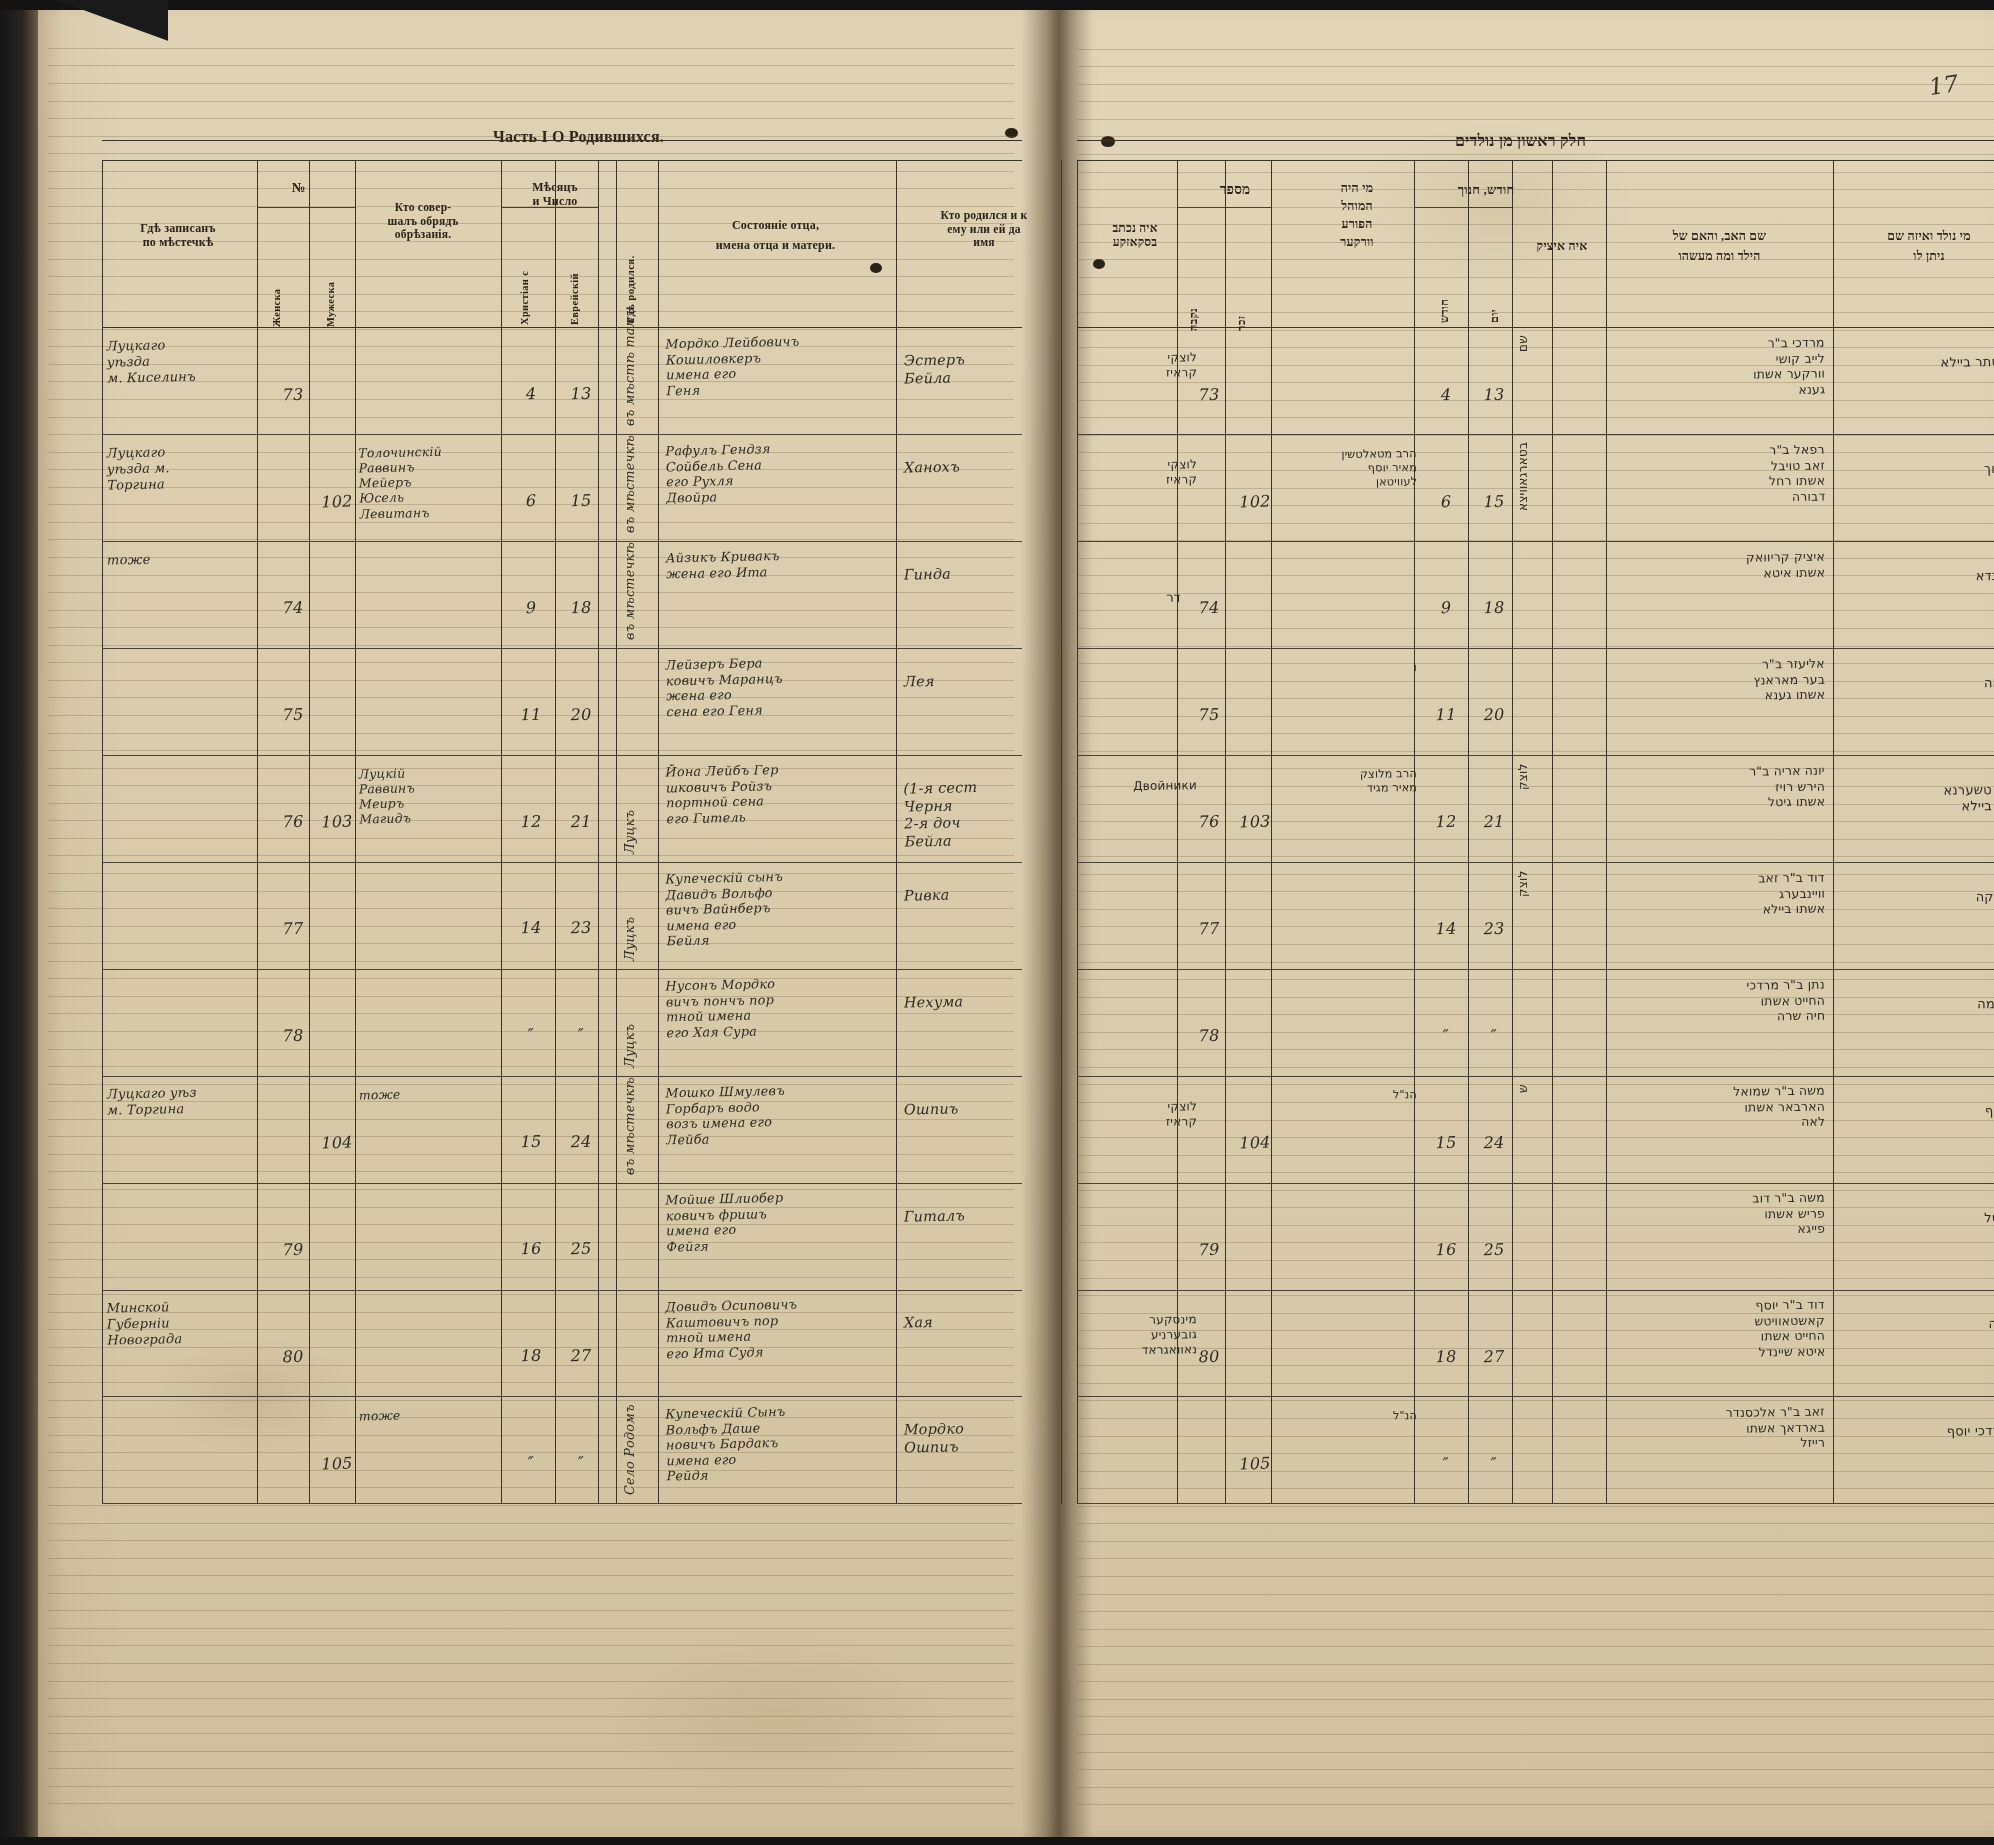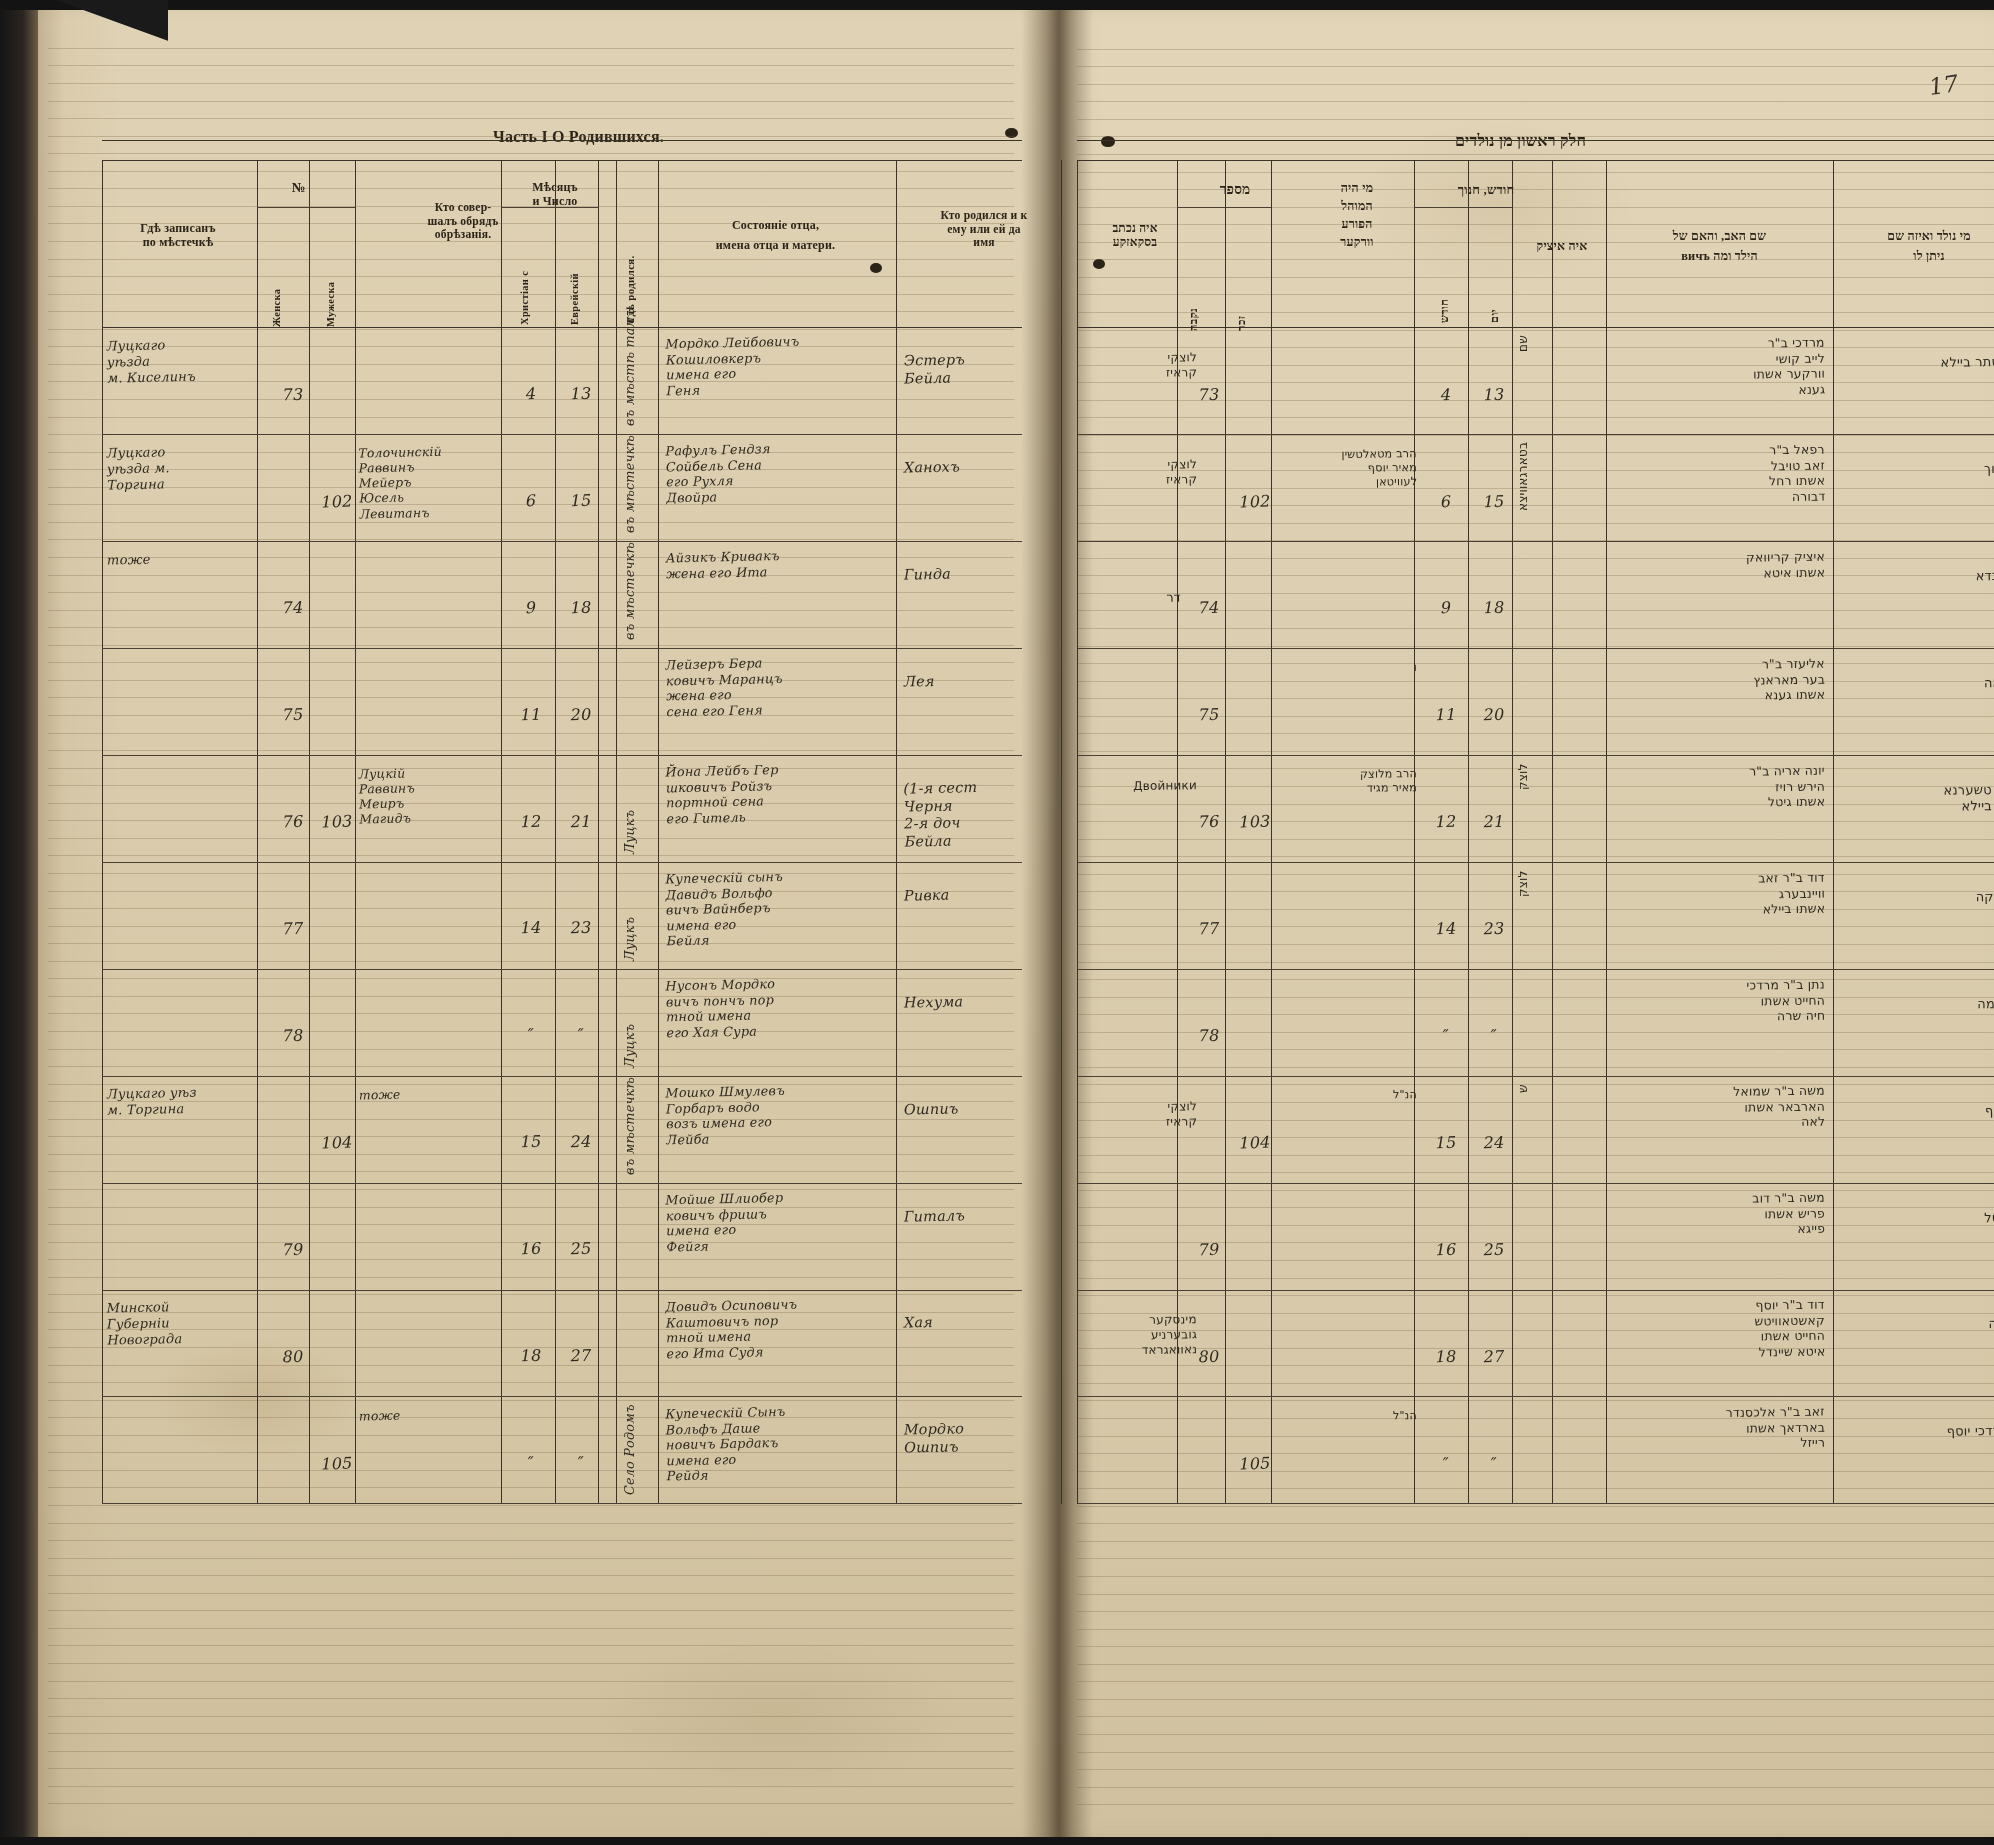--- a/index.html
+++ b/index.html
@@ -459,21 +459,21 @@
       <div class="tbl-line h-thin" style="left: 1077px; top: 1396px; width: 942px;"></div>
       <div class="tbl-line h-thin" style="left: 1077px; top: 1503px; width: 942px;"></div>
       <div class="tbl-line v" style="left: 1077px; top: 160px; height: 1344px;"></div>
     </div>
 
   <div class="hdr-text" style="left:108px;top:221px;width:140px;font-size:12px;white-space:pre-line;">Гдѣ записанъ
 по мѣстечкѣ</div>
   <div class="hdr-text" style="left:263px;top:180px;width:72px;font-size:13.6px;">№</div>
   <div class="hdr-vert" style="left:271px;top:227px;height:100px;font-size:10.4px;">Женска</div>
   <div class="hdr-vert" style="left:325px;top:219px;height:108px;font-size:10.4px;">Мужеска</div>
-  <div class="hdr-text" style="left:357px;top:201px;width:132px;font-size:11.6px;white-space:pre-line;margin-left:40px;">Кто совер-
+  <div class="hdr-text" style="left:357px;top:201px;width:132px;font-size:11.6px;white-space:pre-line;">Кто совер-
 шалъ обрядъ
 обрѣзанія.</div>
   <div class="hdr-text" style="left:497px;top:180px;width:116px;font-size:12px;white-space:pre-line;">Мѣсяцъ
 и Число</div>
   <div class="hdr-vert" style="left:519px;top:213px;height:112px;font-size:10.4px;">Христіан с</div>
   <div class="hdr-vert" style="left:569px;top:213px;height:112px;font-size:10.4px;">Еврейскій</div>
   <div class="hdr-vert" style="left:624px;top:203px;height:120px;font-size:10.8px;">Гдѣ родился.</div>
   <div class="hdr-text" style="left:664px;top:215px;width:223px;font-size:12px;white-space:pre-line;line-height:1.7;">Состояніе отца,
 имена отца и матери.</div>
   <div class="hdr-text" style="left:900px;top:209px;width:168px;font-size:11.6px;white-space:pre-line;">Кто родился и к
@@ -487,21 +487,21 @@
   <div class="hdr-text" style="left:1181px;top:182px;width:108px;font-size:13.6px;direction:rtl;">מספר</div>
   <div class="hdr-text" style="left:1283px;top:180px;width:148px;font-size:12.4px;direction:rtl;white-space:pre-line;line-height:1.45;">מי היה
 המוהל
 הפורע
 וורקער</div>
   <div class="hdr-text" style="left:1420px;top:182px;width:132px;font-size:13px;direction:rtl;">חודש, חנוך</div>
   <div class="hdr-vert" style="left:1438px;top:231px;height:92px;font-size:11.2px;">חודש</div>
   <div class="hdr-vert" style="left:1488px;top:231px;height:92px;font-size:11.2px;">יום</div>
   <div class="hdr-text" style="left:1512px;top:239px;width:100px;font-size:12.4px;direction:rtl;">איה איציק</div>
   <div class="hdr-text" style="left:1616px;top:227px;width:207px;font-size:12.4px;direction:rtl;white-space:pre-line;line-height:1.6;">שם האב, והאם של
-הילד ומה вичъ</div>
+הילד ומה מעשהו</div>
   <div class="hdr-text" style="left:1839px;top:227px;width:180px;font-size:12.4px;direction:rtl;white-space:pre-line;line-height:1.6;">מי נולד ואיזה שם
 ניתן לו</div>
 
   <div id="entries">
       <div class="hw hw-ru" style="left: 107px; top: 337px; width: 152px;;font-size:13px;">Луцкаго
 уѣзда
 м. Киселинъ</div>
       <div class="hw hw-num" style="left: 271px; top: 385px; width: 44px;;text-align:center;">73</div>
       <div class="hw hw-num" style="left: 509px; top: 384px; width: 44px;;text-align:center;">4</div>
       <div class="hw hw-num" style="left: 559px; top: 384px; width: 44px;;text-align:center;">13</div>

